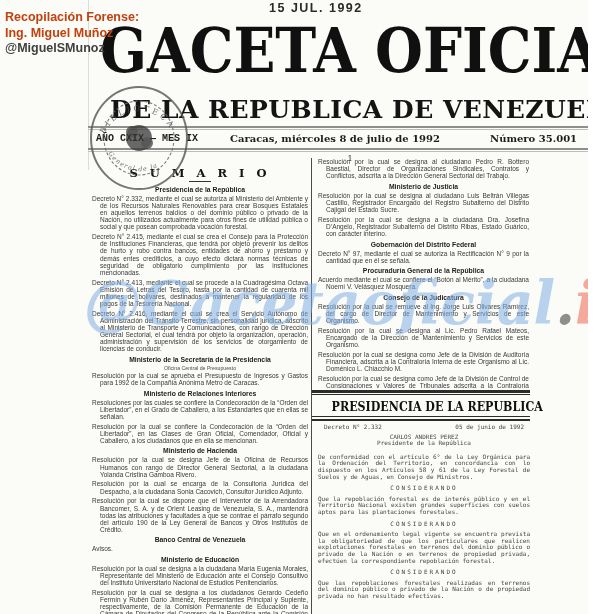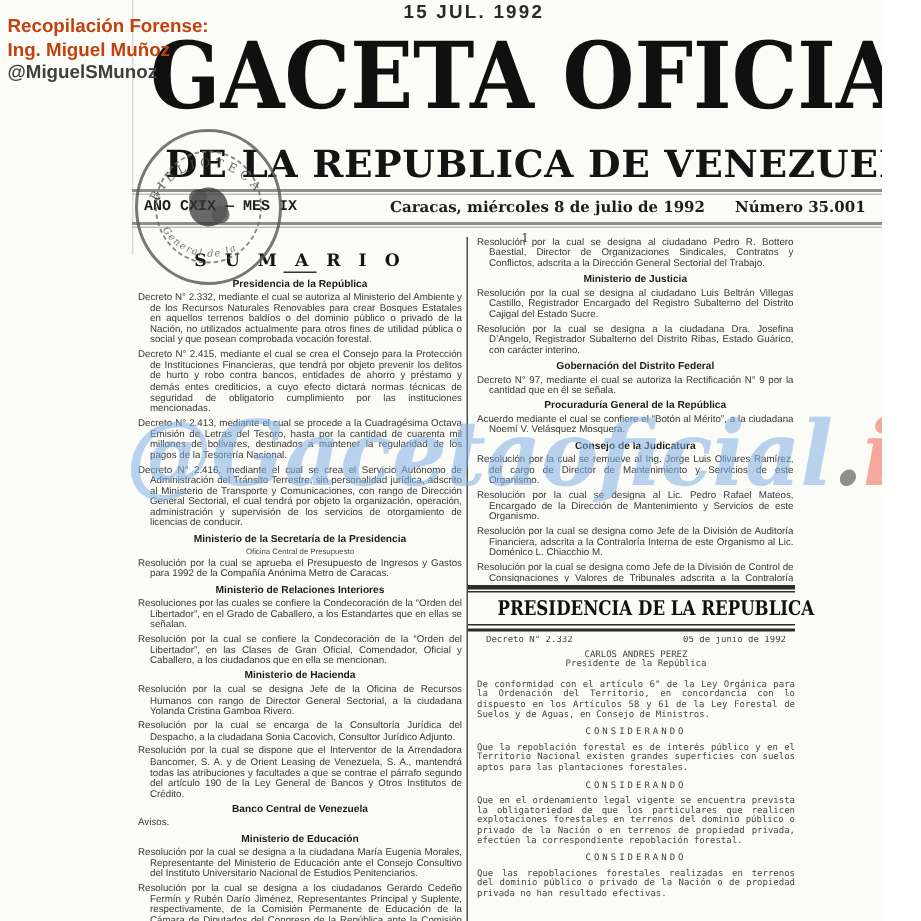--- a/index.html
+++ b/index.html
@@ -24,21 +24,21 @@
            color:#101010;white-space:nowrap;transform:scaleY(1.12);transform-origin:top left;letter-spacing:0;}
   .m-sub{left:110px;top:95px;width:480px;text-align:center;font-family:"DejaVu Serif",serif;
          font-weight:bold;font-size:25px;color:#141414;letter-spacing:.5px;white-space:nowrap;}
   .hr{left:88px;width:524px;}
   .hr-a{top:126px;height:2px;background:#8e8e8e;}
   .hr-b{top:129px;height:1px;background:#bdbdbd;}
   .hr-c{top:148px;height:2px;background:#8e8e8e;}
   .hr-d{top:151px;height:1px;background:#bdbdbd;}
   .meta{top:133px;font-family:"DejaVu Serif",serif;font-weight:bold;font-size:10px;color:#1d1d1d;white-space:nowrap;}
   .meta-year{left:96px;font-family:Liberation Mono, monospace;}
-  .meta-date{left:230px;width:240px;text-align:right;}
+  .meta-date{left:230px;width:240px;text-align:left;}
   .meta-num{left:490px;width:115px;}
   .pageno{top:154px;left:88px;width:524px;text-align:center;font-family:"DejaVu Serif",serif;font-size:8px;color:#333;}
 
   
   .seal{left:86px;top:82px;width:106px;height:112px;z-index:4;opacity:.82;}
 
   
   .divider{left:311px;top:158px;width:1px;height:456px;background:#4a4a4a;}
   .colL{left:92px;top:164px;width:216px;height:450px;overflow:hidden;}
   .colR{left:318px;top:158px;width:211px;height:230px;overflow:hidden;}

